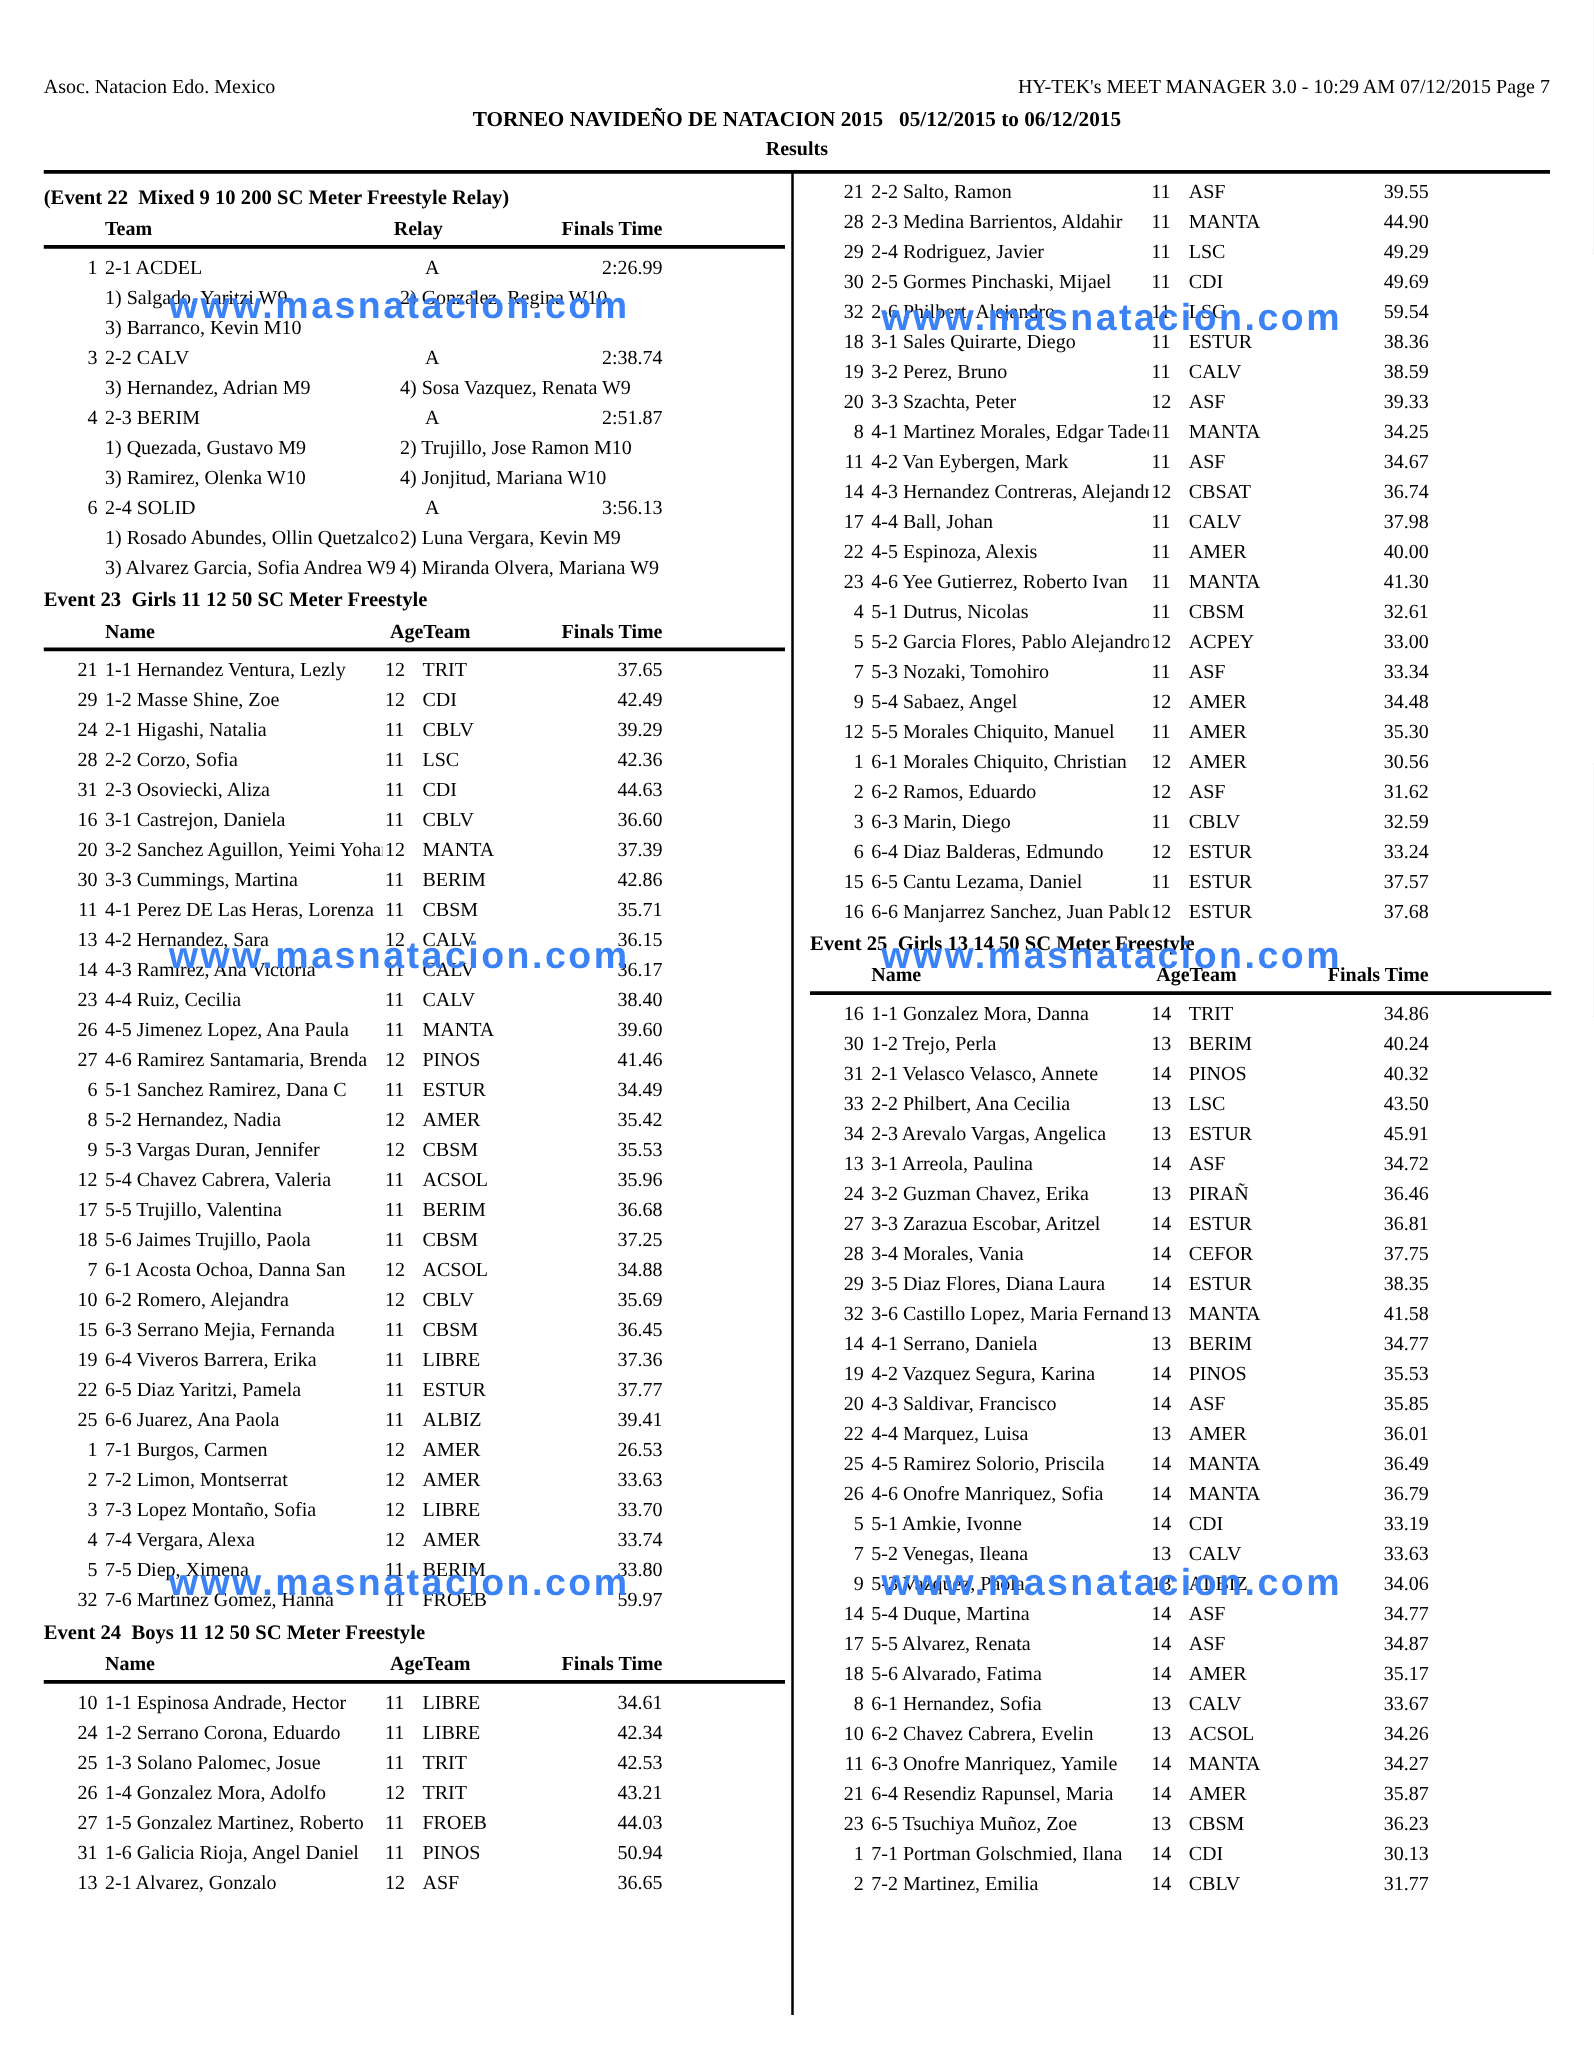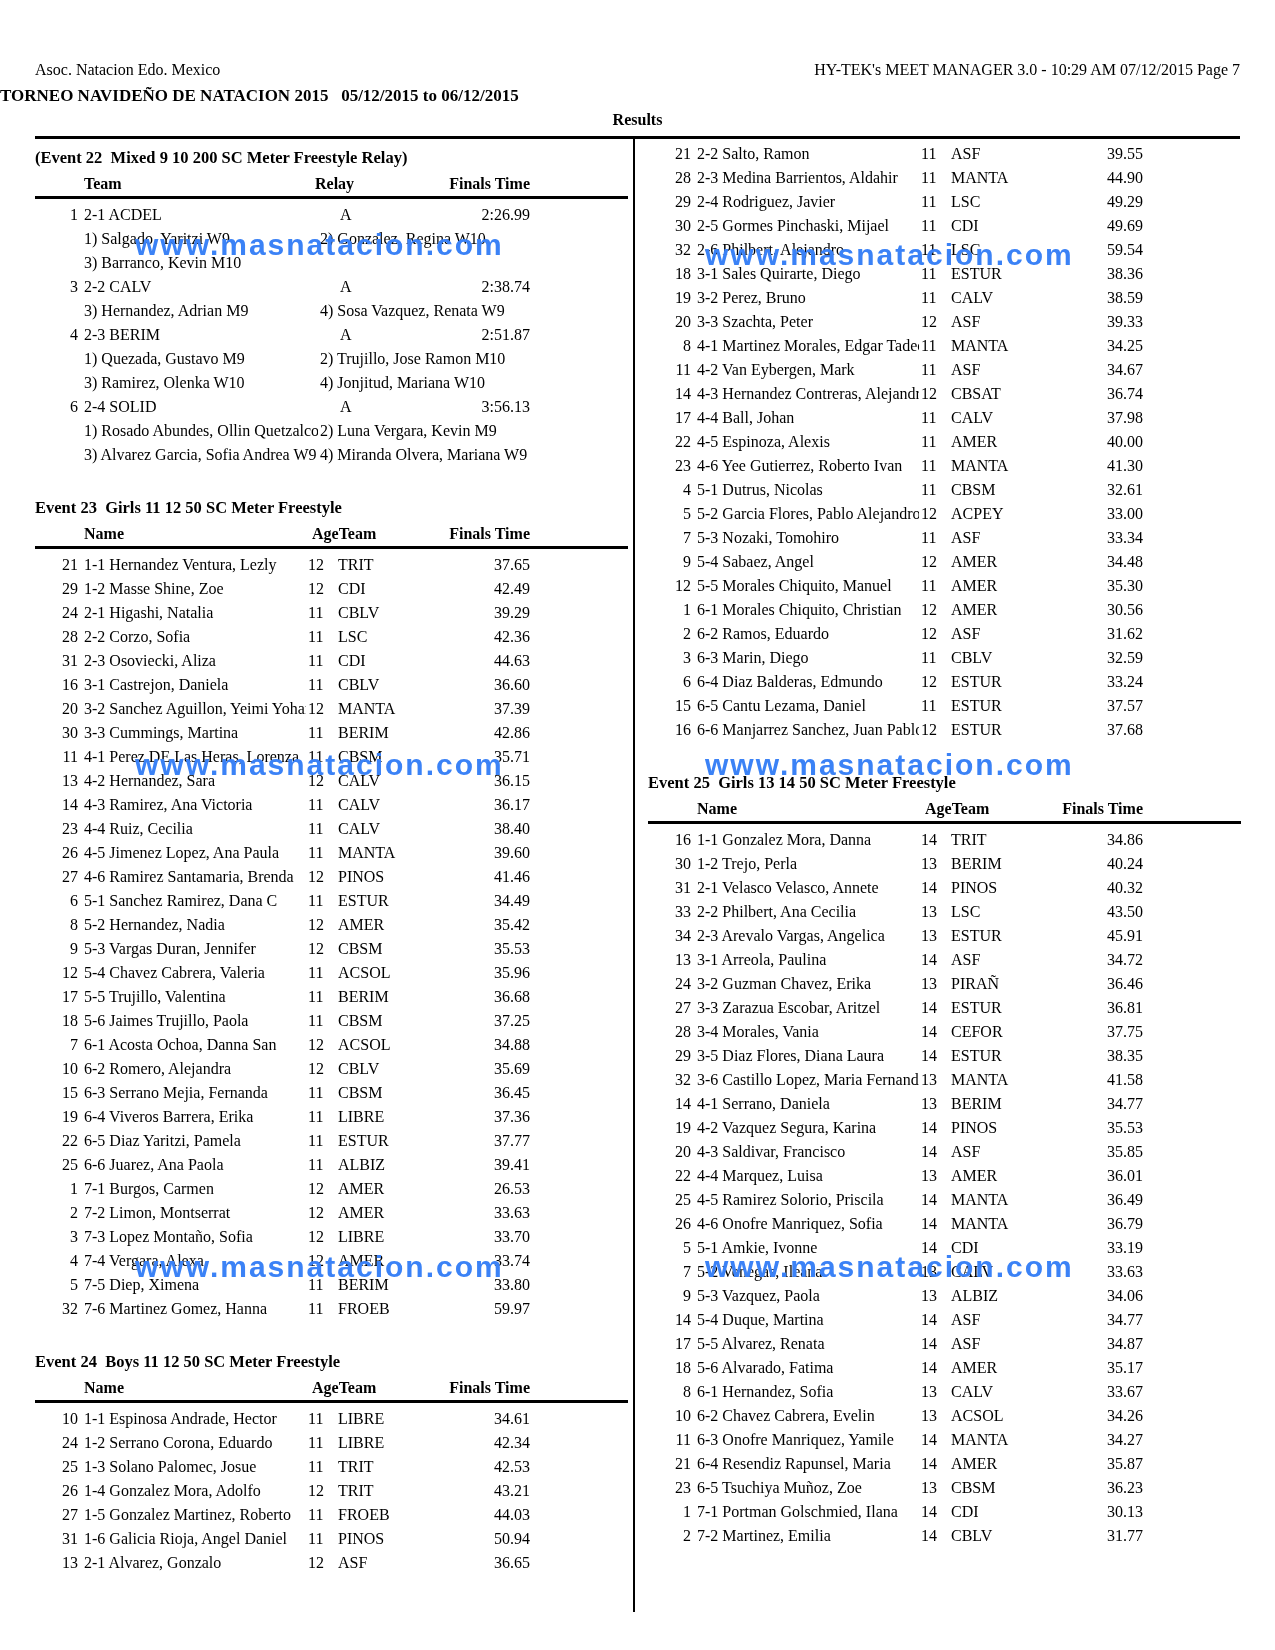--- a/index.html
+++ b/index.html
@@ -1,30 +1,30 @@
 <!DOCTYPE html>
 <html><head>
 <meta charset="utf-8">
 <style>
   html,body{margin:0;padding:0;background:#e8e8e8;}
   .page{position:relative;width:1275px;height:1650px;background:#ffffff;
         font-family:"Liberation Serif",serif;color:#000;overflow:hidden;margin:0 auto;}
   .meta-row{position:absolute;top:60px;left:35px;width:1205px;display:flex;
             justify-content:space-between;font-size:16px;line-height:20px;}
-  .main-title{position:absolute;top:86px;left:0;width:100%;text-align:left;
+  .main-title{position:absolute;top:86px;left:0;width:100%;text-align:center;
               font-weight:bold;font-size:17px;white-space:pre;}
   .results-label{position:absolute;top:111px;left:0;width:100%;text-align:center;
                  font-weight:bold;font-size:16px;}
   .rule-results{position:absolute;top:136px;left:35px;width:1205px;height:3px;background:#000;}
   .col-divider{position:absolute;top:136px;left:633px;width:2px;height:1476px;background:#000;}
   .column{position:absolute;top:142px;width:593px;}
   .column.left{left:35px;}
   .column.right{left:648px;}
 
-  .evt-title{font-weight:bold;font-size:16.5px;line-height:26px;margin-top:28px;white-space:pre;}
+  .evt-title{font-weight:bold;font-size:16.5px;line-height:26px;margin-top:0;white-space:pre;}
   .section.first .evt-title{margin-top:3px;}
   .hdr-row{position:relative;height:25px;font-weight:bold;font-size:16px;line-height:25px;}
   .h-name,.h-team-col{position:absolute;left:49px;}
   .h-ageteam{position:absolute;left:253px;margin-left:24px;}
   .h-relay{position:absolute;left:280px;}
   .h-finals{position:absolute;left:370px;width:125px;text-align:right;}
   .hdr-rule{height:3px;background:#000;margin-bottom:4px;}
 
   .row,.sw-row{position:relative;height:24px;font-size:16px;line-height:24px;}
   .c-place{position:absolute;left:0;width:43px;text-align:right;}

